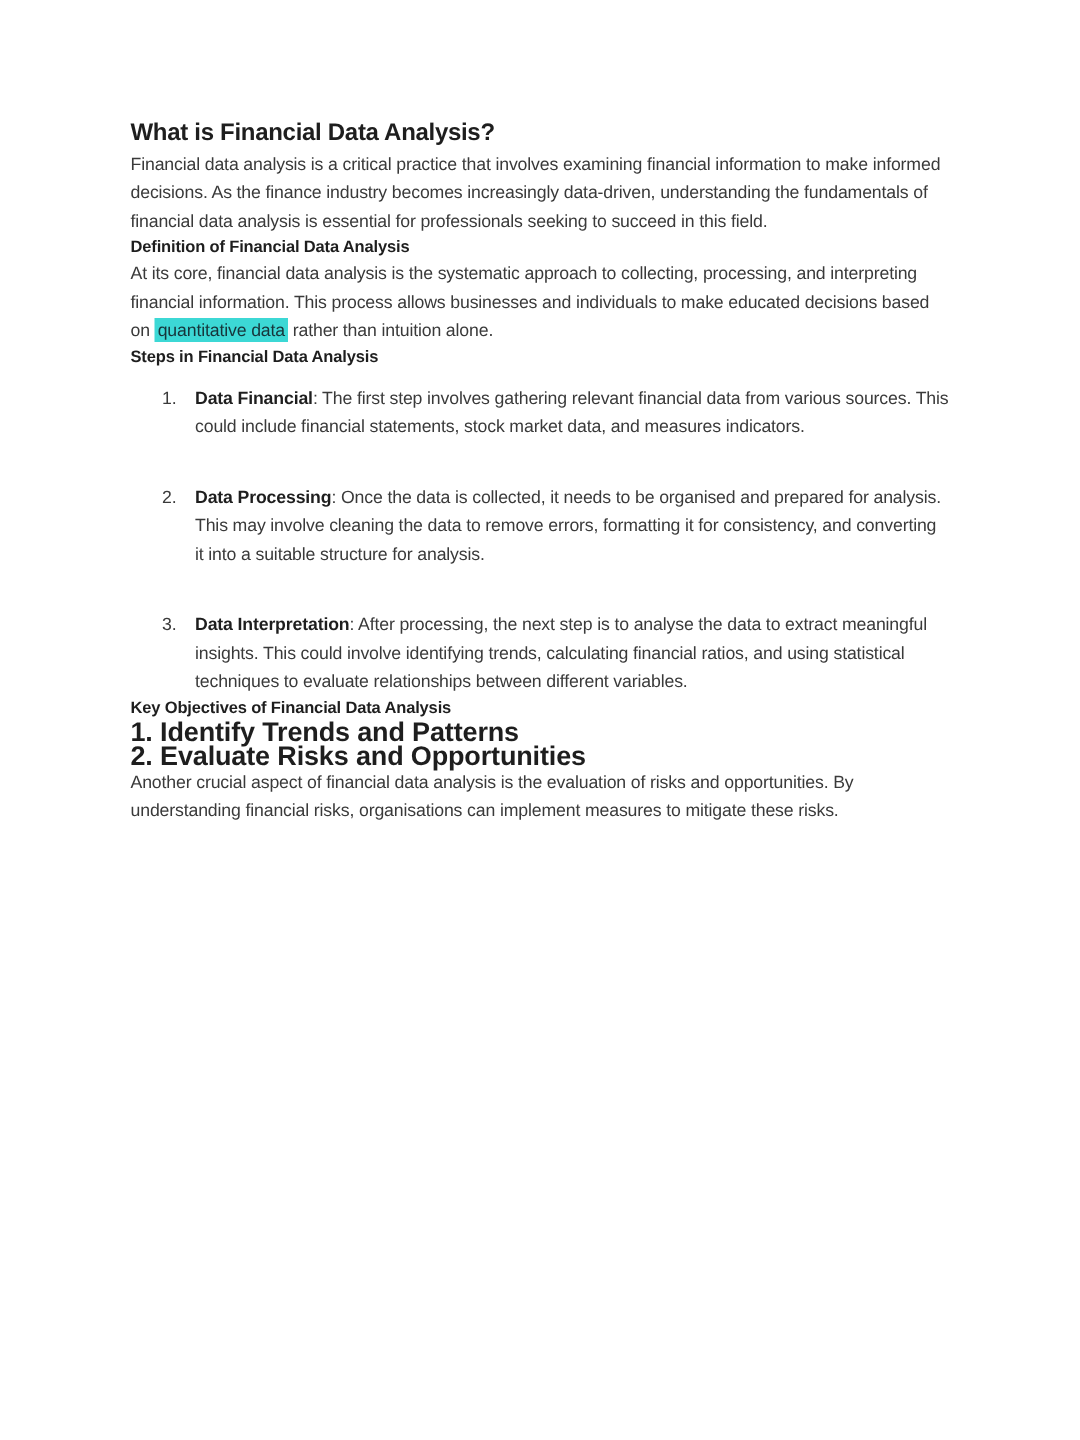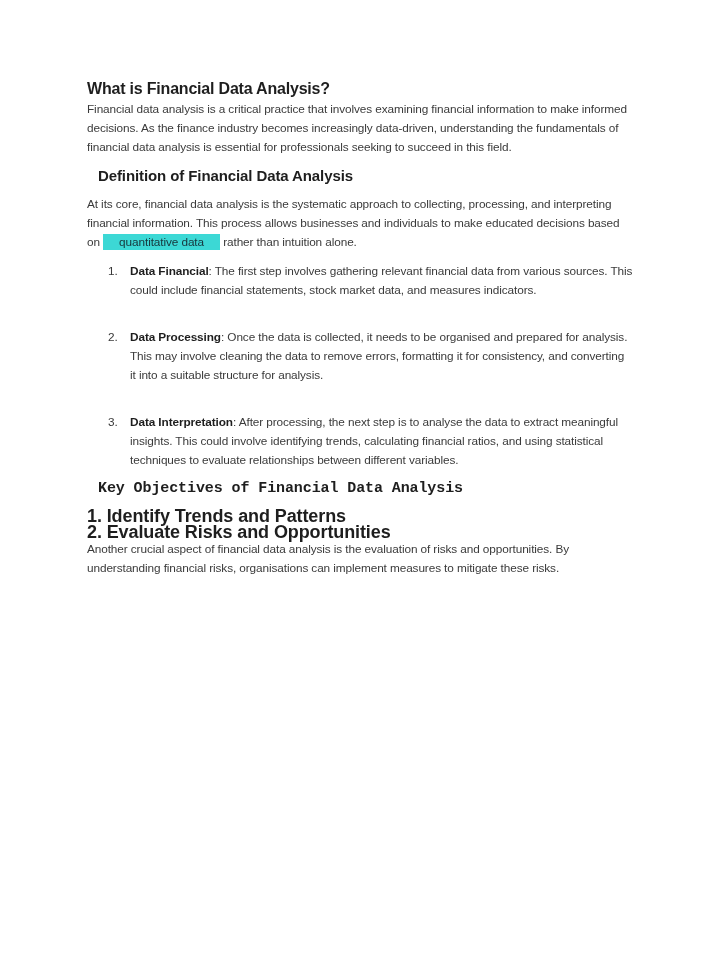--- a/index.html
+++ b/index.html
@@ -24,22 +24,22 @@
   }
   p.body {
     margin: 0;
     font-size: 11.8px;
     line-height: 19px;
     letter-spacing: -0.1px;
     color: #3a3a3a;
   }
   .mt-p1 { margin-top: 15px; }
   h2.sec {
-    margin: 11px;
-    font-size: 15px;
+    margin: 0;
+    font-size: 11px;
     line-height: 16px;
     font-weight: bold;
     color: #1e1e1e;
     letter-spacing: -0.1px;
   }
   h3.sub {
     margin: 0;
     font-size: 18px;
     line-height: 16px;
     font-weight: bold;
@@ -62,28 +62,28 @@
   }
   ol.steps li + li { margin-top: 28px; }
   ol.steps .num {
     flex: none;
     width: 22px;
     margin-left: 21px;
     color: #3a3a3a;
   }
   ol.steps .li-body { flex: 1; }
   strong.lbl { color: #1e1e1e; font-weight: bold; }
-  .mt-objectives { margin-top: 30px; font-family: Liberation Mono, monospace; }
+  .mt-objectives { margin-top: 30px; }
   .mt-h3a { margin-top: 16px; }
   .mt-p3 { margin-top: 10px; }
   .mt-p4 { margin-top: 10px; }
   .mt-h3b { margin-top: 11px; }
   .mt-p5 { margin-top: 8px; }
   .hl {
-    padding: 1px 16px;
+    padding: 1px 2px;
     color: #17343a;
   }
   .bottom-bar {
     position: absolute;
     left: 62px;
     top: 949px;
     width: 287px;
     height: 9px;
   }
 </style>
@@ -93,20 +93,21 @@
 <div class="page">
 
   <h1 class="doc-title">What is Financial Data Analysis?</h1>
 
   <p class="body mt-p1">Financial data analysis is a critical practice that involves examining financial information to make informed decisions. As the finance industry becomes increasingly data-driven, understanding the fundamentals of financial data analysis is essential for professionals seeking to succeed in this field.</p>
 
   <h2 class="sec mt-h2a">Definition of Financial Data Analysis</h2>
 
   <p class="body mt-p2"><span>At its core, financial data analysis is the systematic approach to collecting, processing, and interpreting financial information. This process allows businesses and individuals to make educated decisions based on </span><span class="hl" style="background-color: rgb(60, 216, 213);">quantitative data</span><span> rather than intuition alone.</span></p>
 
+  <h2 class="sec mt-h2b">Steps in Financial Data Analysis</h2>
 
   <ol class="steps">
     <li>
       <span class="num">1.</span>
       <div class="li-body"><strong class="lbl">Data Financial</strong><span>: The first step involves gathering relevant financial data from various sources. This could include financial statements, stock market data, and measures indicators.</span></div>
     </li>
     <li>
       <span class="num">2.</span>
       <div class="li-body"><strong class="lbl">Data Processing</strong><span>: Once the data is collected, it needs to be organised and prepared for analysis. This may involve cleaning the data to remove errors, formatting it for consistency, and converting it into a suitable structure for analysis.</span></div>
     </li>

